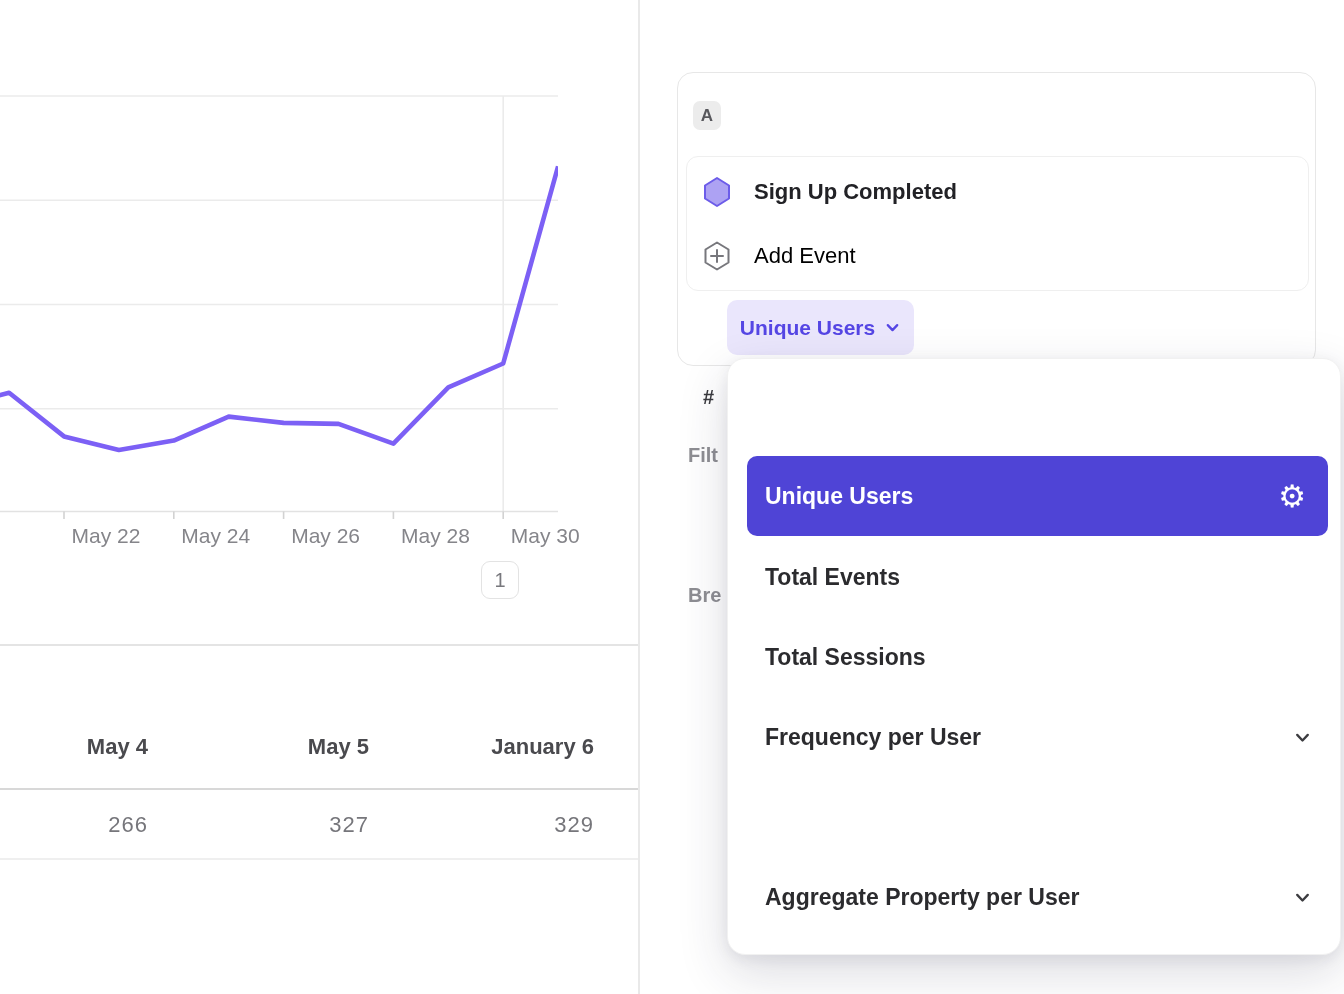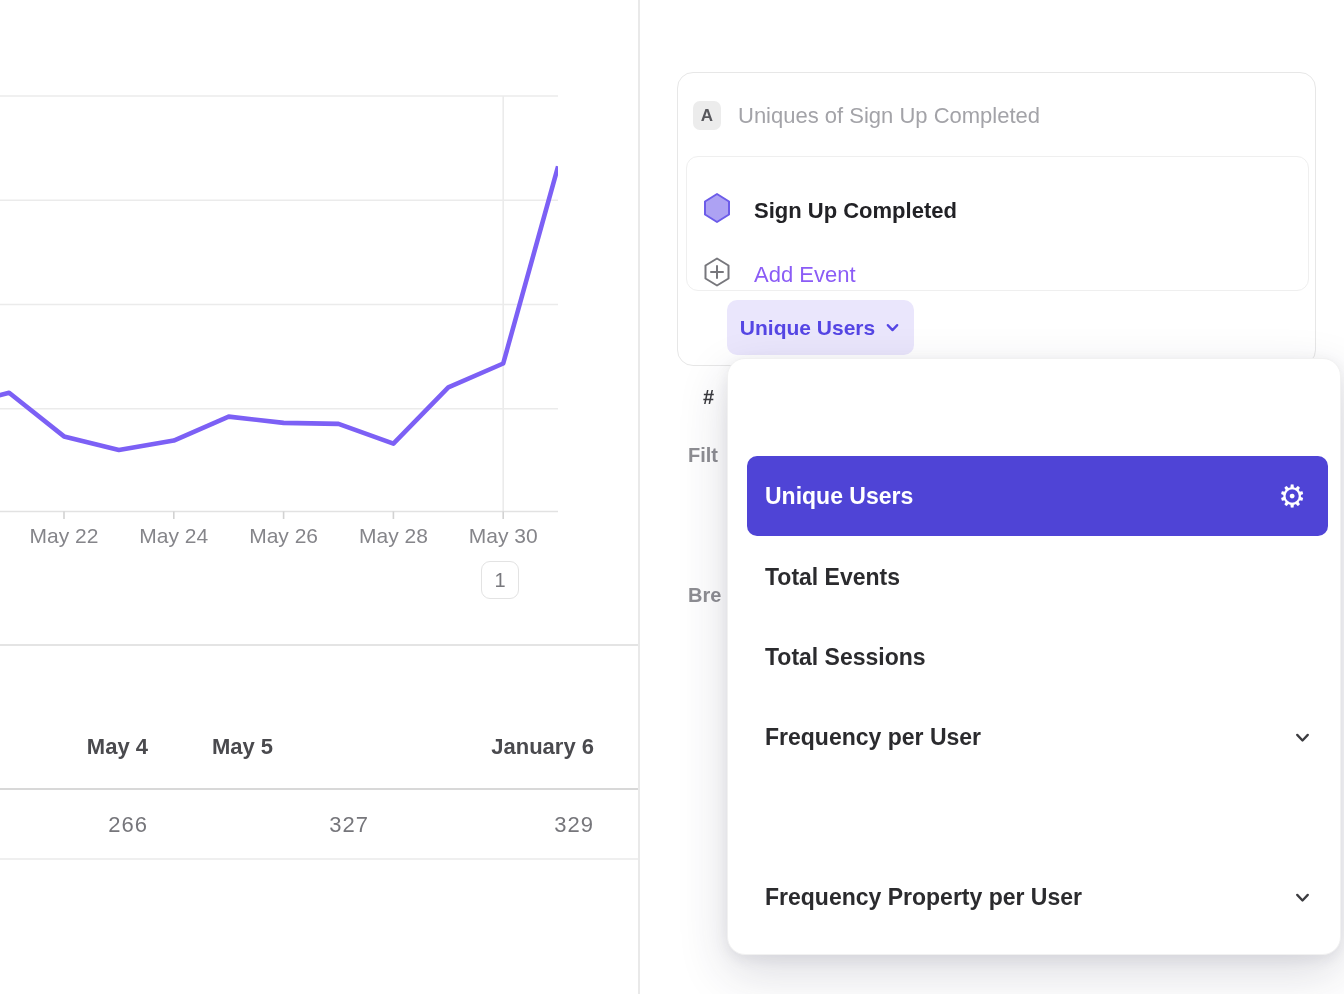--- a/index.html
+++ b/index.html
@@ -3,21 +3,21 @@
 <meta charset="utf-8">
 <style>
   * { margin:0; padding:0; box-sizing:border-box; }
   html,body { width:1344px; height:994px; background:#ffffff; overflow:hidden;
               font-family:"Liberation Sans", sans-serif; position:relative; }
   .abs { position:absolute; }
 
   
   #chart-svg { position:absolute; left:0; top:95px; }
   #x-axis-labels span { position:absolute; transform:translateX(-50%);
-      font-size:21px; color:#85858a; white-space:nowrap; top:0; }
+      font-size:21px; color:#85858a; white-space:nowrap; top:0;margin-left:42px; }
   #annotation-badge { left:481px; top:561px; width:38px; height:38px;
       background:#fff; border:1.5px solid #e3e3e3; border-radius:9px;
       display:flex; align-items:center; justify-content:center;
       font-size:20px; color:#78787d; }
 
   .hdiv { position:absolute; left:0; width:639px; height:1.5px; }
   #div-table-top { top:644px; background:#e4e4e4; }
   #div-table-mid { top:788px; background:#d8d8d8; }
   #div-table-bot { top:858px; background:#efefef; }
 
@@ -30,24 +30,24 @@
   
   #query-card { left:677px; top:72px; width:639px; height:294px;
       border:1.5px solid #e7e7e7; border-radius:16px; background:#fff; }
   #series-badge { left:15px; top:28px; width:28px; height:29px; background:#ececec;
       border-radius:7px; display:flex; align-items:center; justify-content:center;
       font-size:17px; font-weight:700; color:#57575c; }
   #series-title { left:60px; top:30px; font-size:22px; color:#a3a3a8; }
   #event-card { left:8px; top:83px; width:623px; height:135px;
       border:1.5px solid #efefef; border-radius:12px; background:#fff; }
   .event-row { position:absolute; left:0; width:100%; height:64px;
-      display:flex; align-items:flex-end; }
+      display:flex; align-items:center; }
   .event-row .lbl { margin-left:21px; font-size:22px; }
   #row-event { top:3px; } #row-event .lbl { font-weight:700; color:#222226; }
-  #row-add   { top:67px; } #row-add .lbl { color:#8b5cf6; }
+  #row-add   { top:67px; } #row-add .lbl { color:#000000; }
   .evicon { margin-left:14px; width:32px; height:32px; flex:none; }
   #measure-hash { left:25px; top:313px; font-size:20px; font-weight:700; color:#3a3a3e; }
   #measure-chip { left:49px; top:227px; width:187px; height:55px; background:#eae6fc;
       border-radius:10px; display:flex; align-items:center; justify-content:center;
       gap:9px; color:#5546e4; cursor:pointer; }
   #measure-chip .chip-label { font-size:21px; font-weight:700; }
 
   .section-label { position:absolute; font-size:20px; font-weight:700; color:#8e8e93; z-index:1; }
   #label-filters { left:688px; top:444px; }
   #label-breakdowns { left:688px; top:584px; }
@@ -99,32 +99,31 @@
     <span style="left: 503.2px;">May 30</span>
   </div>
 
 <div id="annotation-badge" class="abs">1</div>
 
 <div id="div-table-top" class="hdiv"></div>
 <div id="div-table-mid" class="hdiv"></div>
 <div id="div-table-bot" class="hdiv"></div>
 
 <div class="tcell thead" style="left:-73px;">May 4</div>
-<div class="tcell thead" style="left:132px;text-align:center;">May 5</div>
+<div class="tcell thead" style="left:148px;">May 5</div>
 <div class="tcell thead" style="left:373px;">January 6</div>
 
 <div class="tcell tval" style="left:-73px;">266</div>
 <div class="tcell tval" style="left:148px;">327</div>
 <div class="tcell tval" style="left:373px;">329</div>
 
 <div id="divider-v"></div>
 
 <div id="query-card" class="abs">
   <div id="series-badge" class="abs">A</div>
-  <div id="series-title" class="abs">Uniques of Sign Up Completed</div>
 
   <div id="event-card" class="abs">
     <div class="event-row" id="row-event">
       <svg class="evicon" viewBox="0 0 32 32">
         <polygon points="16,2 28,9.5 28,22.5 16,30 4,22.5 4,9.5" fill="#ada2f3" stroke="#6c5ce9" stroke-width="2" stroke-linejoin="round"></polygon>
       </svg>
       <span class="lbl">Sign Up Completed</span>
     </div>
     <div class="event-row" id="row-add">
       <svg class="evicon" viewBox="0 0 32 32">
@@ -161,18 +160,18 @@
   <div class="menu-item" style="top:258px;">
     <span class="lbl">Total Sessions</span>
   </div>
   <div class="menu-item" style="top:338px;">
     <span class="lbl">Frequency per User</span>
     <svg class="chev" width="19" height="19" viewBox="0 0 18 18">
       <polyline points="4,6.5 9,11.8 14,6.5" fill="none" stroke="currentColor" stroke-width="2.2" stroke-linecap="round" stroke-linejoin="round"></polyline>
     </svg>
   </div>
   <div class="menu-item" style="top:498px;">
-    <span class="lbl">Frequency Property per User</span>
+    <span class="lbl">Aggregate Property per User</span>
     <svg class="chev" width="19" height="19" viewBox="0 0 18 18">
       <polyline points="4,6.5 9,11.8 14,6.5" fill="none" stroke="currentColor" stroke-width="2.2" stroke-linecap="round" stroke-linejoin="round"></polyline>
     </svg>
   </div>
 </div>
 
 </body></html>

